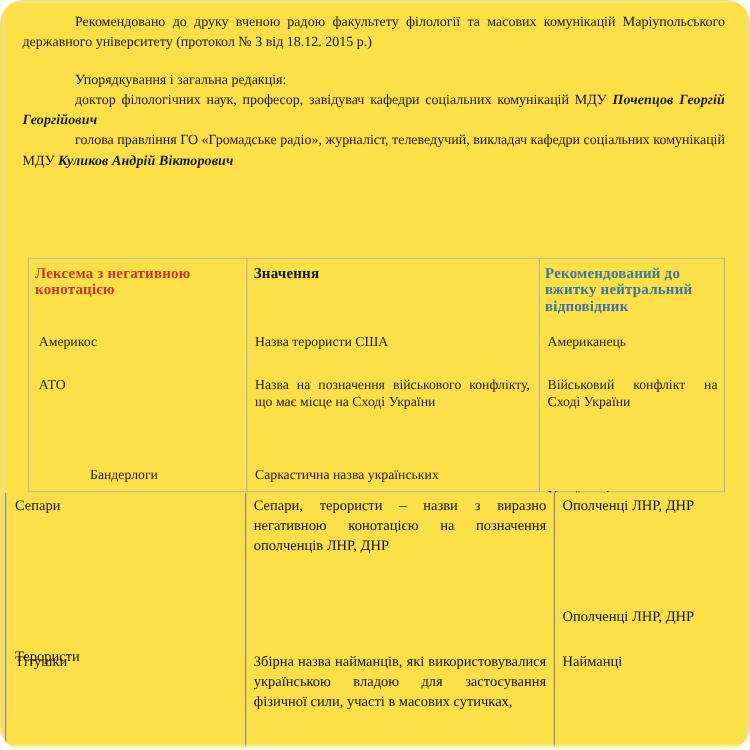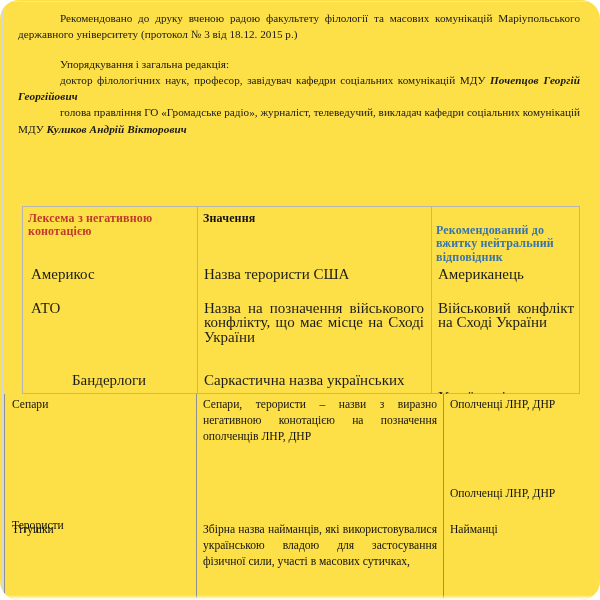--- a/index.html
+++ b/index.html
@@ -46,21 +46,21 @@
   }
   .tbl-top .vline1{position:absolute;left:175px;top:0;bottom:0;width:1px;background:#b4b4b4;}
   .tbl-top .vline2{position:absolute;left:409px;top:0;bottom:0;width:1px;background:#b4b4b4;}
 
   .cellA{position:absolute;box-sizing:border-box;}
   .hdr{font-weight:bold;text-align:left;font-size:12px;line-height:13.4px;letter-spacing:.15px;}
   .hdr-red{color:#c0392b;}
   .hdr-blk{color:#111;}
   .hdr-blu{color:#3a74a8;}
 
-  .body-txt{font-size:15px;line-height:14.4px;color:#1c1c1c;}
+  .body-txt{font-size:11px;line-height:14.4px;color:#1c1c1c;}
   .just{text-align:justify;}
 
   
   .tbl-bot{
     position:absolute;
     left:0px;top:394px;width:600px;height:206px;
     overflow:hidden;
   }
   .tbl-bot .edge-l{position:absolute;left:4px;top:0;bottom:0;width:1px;background:#8f8f8f;}
   .tbl-bot .vline1{position:absolute;left:196px;top:0;bottom:0;width:1px;background:#8f8f8f;}
@@ -96,21 +96,21 @@
     <p class="indent"><span>голова правління ГО «Громадське радіо», журналіст, телеведучий, викладач кафедри соціальних комунікацій МДУ</span>  <span class="nm">Куликов Андрій Вікторович</span></p>
   </div>
 
   <div class="tbl-top">
     <div class="frame"></div>
     <div class="vline1"></div>
     <div class="vline2"></div>
 
     <div class="cellA hdr hdr-red" style="left:6px;top:6px;width:165px;">Лексема з негативною конотацією</div>
     <div class="cellA hdr hdr-blk" style="left:181px;top:6px;width:224px;">Значення</div>
-    <div class="cellA hdr hdr-blu" style="left:414px;top:18px;width:138px;">Рекомендований до вжитку нейтральний відповідник</div>
+    <div class="cellA hdr hdr-blu" style="left:414px;top:6px;width:138px;">Рекомендований до вжитку нейтральний відповідник</div>
 
     <div class="cellA body-txt" style="left:9px;top:61px;width:160px;">Америкос</div>
     <div class="cellA body-txt just" style="left:182px;top:61px;width:220px;">Назва терористи США</div>
     <div class="cellA body-txt" style="left:9px;top:95px;width:160px;">АТО</div>
 
     <div class="cellA body-txt" style="left:416px;top:61px;width:136px;">Американець</div>
     <div class="cellA body-txt just" style="left:182px;top:95px;width:220px;">Назва на позначення військового конфлікту, що має місце на Сході України</div>
     <div class="cellA body-txt just" style="left:416px;top:95px;width:136px;">Військовий конфлікт на Сході України</div>
 
     <div class="cellA body-txt" style="left:50px;top:167px;width:130px;">Бандерлоги</div>

